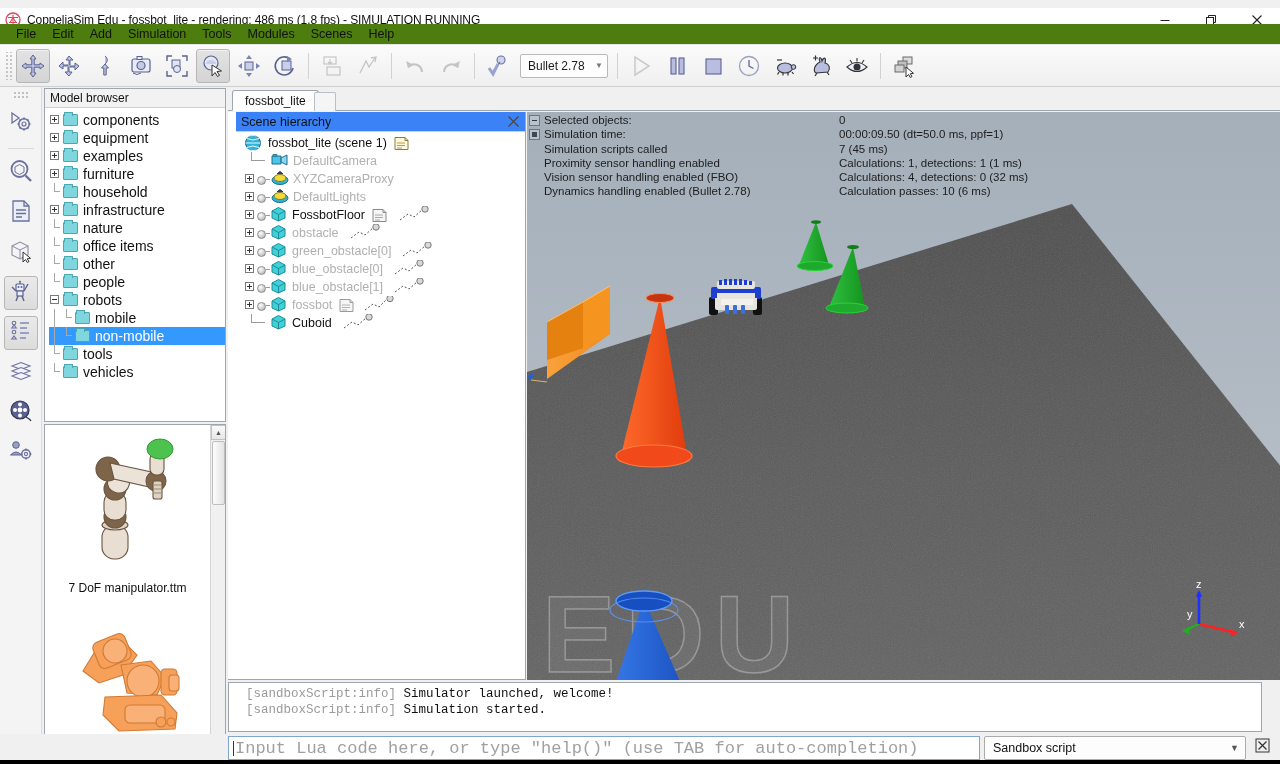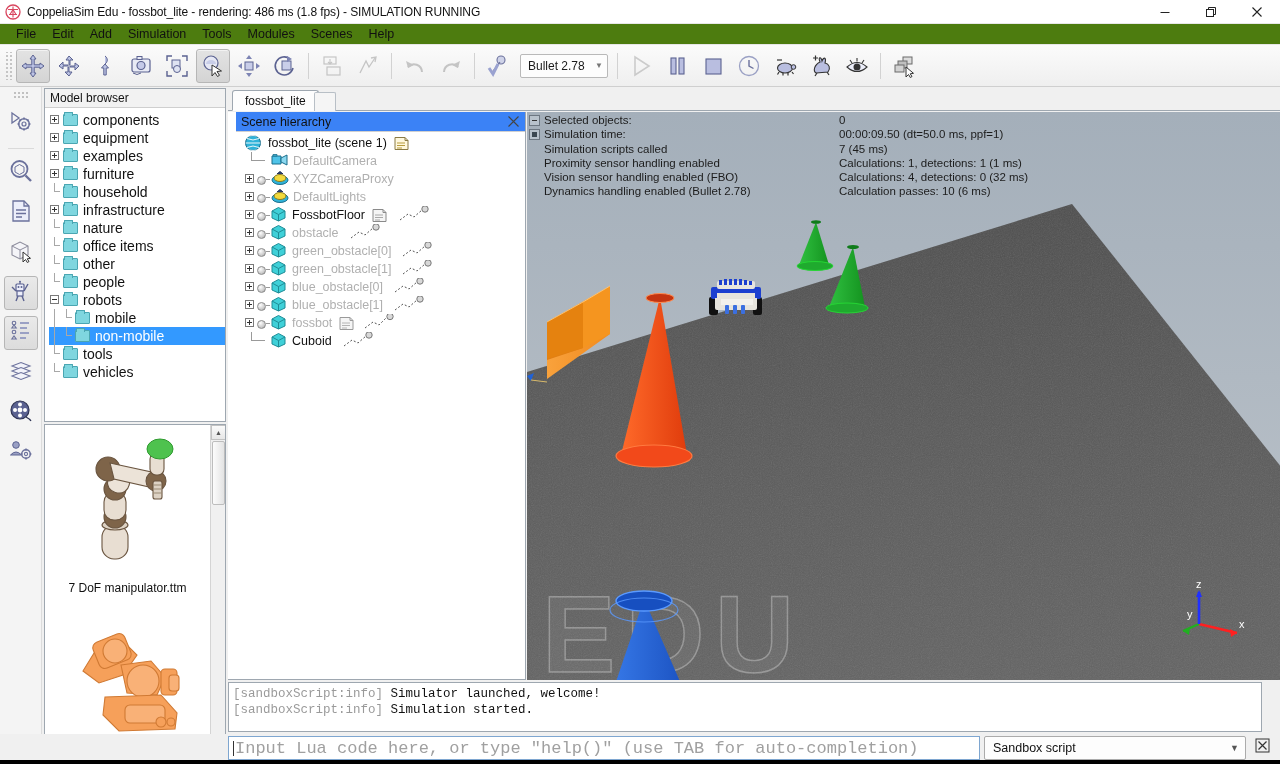--- a/index.html
+++ b/index.html
@@ -11,21 +11,21 @@
     background: #f0f0f0;
   }
   #app {
     position: relative;
     width: 1280px; height: 764px;
     background: #f0f0f0;
   }
 
   
   .titlebar {
-    position: absolute; left: 0; top: 0; width: 1280px; height: 24px;
+    position: absolute; left: 0; top: 8px; width: 1280px; height: 24px;
     background: #ffffff;
     display: flex; align-items: center;
     border-bottom: 1px solid #e8e8e8;
   }
   .title-icon {
     width: 16px; height: 16px; margin-left: 5px; margin-right: 6px;
     flex: 0 0 auto;
   }
   .title-text {
     font-size: 12px; color: #111; white-space: nowrap;
@@ -295,21 +295,21 @@
   .console {
     position: absolute; left: 228px; top: 682px; width: 1034px; height: 50px;
     background: #ffffff; border: 1px solid #9ea7b0;
     padding: 3px 0 0 4px;
     overflow: hidden;
   }
   .con-line {
     font-family: "Liberation Mono", monospace;
     font-size: 12.5px; line-height: 16px; white-space: nowrap;
   }
-  .con-tag { color: #9a9a9a; }
+  .con-tag { color: #9a9a9a; margin-left: 13px; }
   .con-msg { color: #111; }
 
   
   .bottombar {
     position: absolute; left: 0; top: 734px; width: 1280px; height: 30px;
     background: #f0f0f0;
     display: flex; align-items: center;
   }
   .lua-input {
     position: absolute; left: 228px; top: 736px; width: 752px; height: 24px;
@@ -1018,39 +1018,20 @@
         </span>
         <span class="lbl">green_obstacle[0]</span>
         <span class="sh-attach">
           <svg width="40" height="18" viewBox="0 0 40 18">
             <path d="M4 14 L12 8 L18 11 L26 4" fill="none" stroke="#555" stroke-width="1" stroke-dasharray="2 2"></path>
             <circle cx="29" cy="3" r="3.2" fill="#d8d8d8" stroke="#777" stroke-width="1"></circle>
           </svg>
         </span>
       </div>
 
-      <div class="sh-row">
-        <span class="sh-exp">
-            <span class="plusbox plus"></span>
-          </span>
-        <span class="sh-dot"></span>
-        <span class="sh-cube">
-          <svg width="17" height="16" viewBox="0 0 17 16">
-            <path d="M2 5 L8.5 1.5 L15 5 L15 12 L8.5 15 L2 12 Z" fill="#3fd0d8" stroke="#1e8c96" stroke-width="1"></path>
-            <path d="M2 5 L8.5 8.5 L15 5 M8.5 8.5 V15" fill="none" stroke="#1e8c96" stroke-width="1"></path>
-          </svg>
-        </span>
-        <span class="lbl">green_obstacle[1]</span>
-        <span class="sh-attach">
-          <svg width="40" height="18" viewBox="0 0 40 18">
-            <path d="M4 14 L12 8 L18 11 L26 4" fill="none" stroke="#555" stroke-width="1" stroke-dasharray="2 2"></path>
-            <circle cx="29" cy="3" r="3.2" fill="#d8d8d8" stroke="#777" stroke-width="1"></circle>
-          </svg>
-        </span>
-      </div>
 
       <div class="sh-row">
         <span class="sh-exp">
             <span class="plusbox plus"></span>
           </span>
         <span class="sh-dot"></span>
         <span class="sh-cube">
           <svg width="17" height="16" viewBox="0 0 17 16">
             <path d="M2 5 L8.5 1.5 L15 5 L15 12 L8.5 15 L2 12 Z" fill="#3fd0d8" stroke="#1e8c96" stroke-width="1"></path>
             <path d="M2 5 L8.5 8.5 L15 5 M8.5 8.5 V15" fill="none" stroke="#1e8c96" stroke-width="1"></path>

